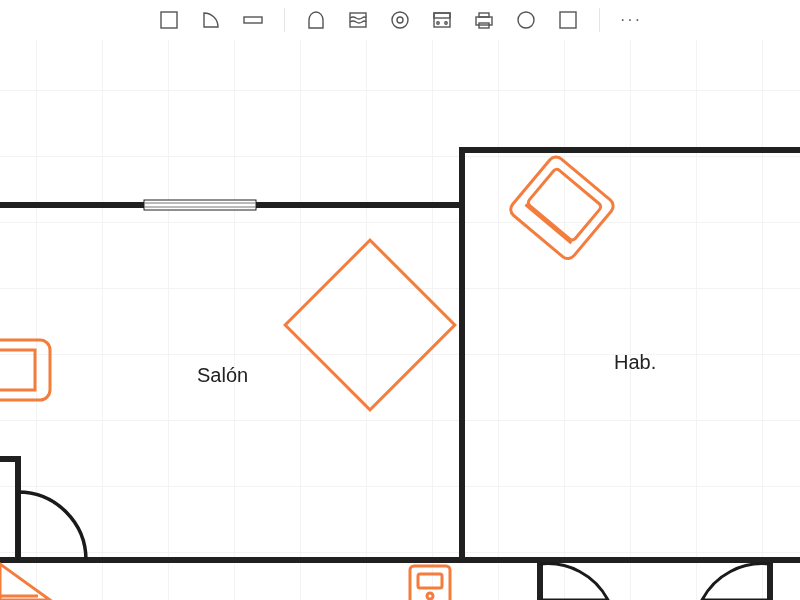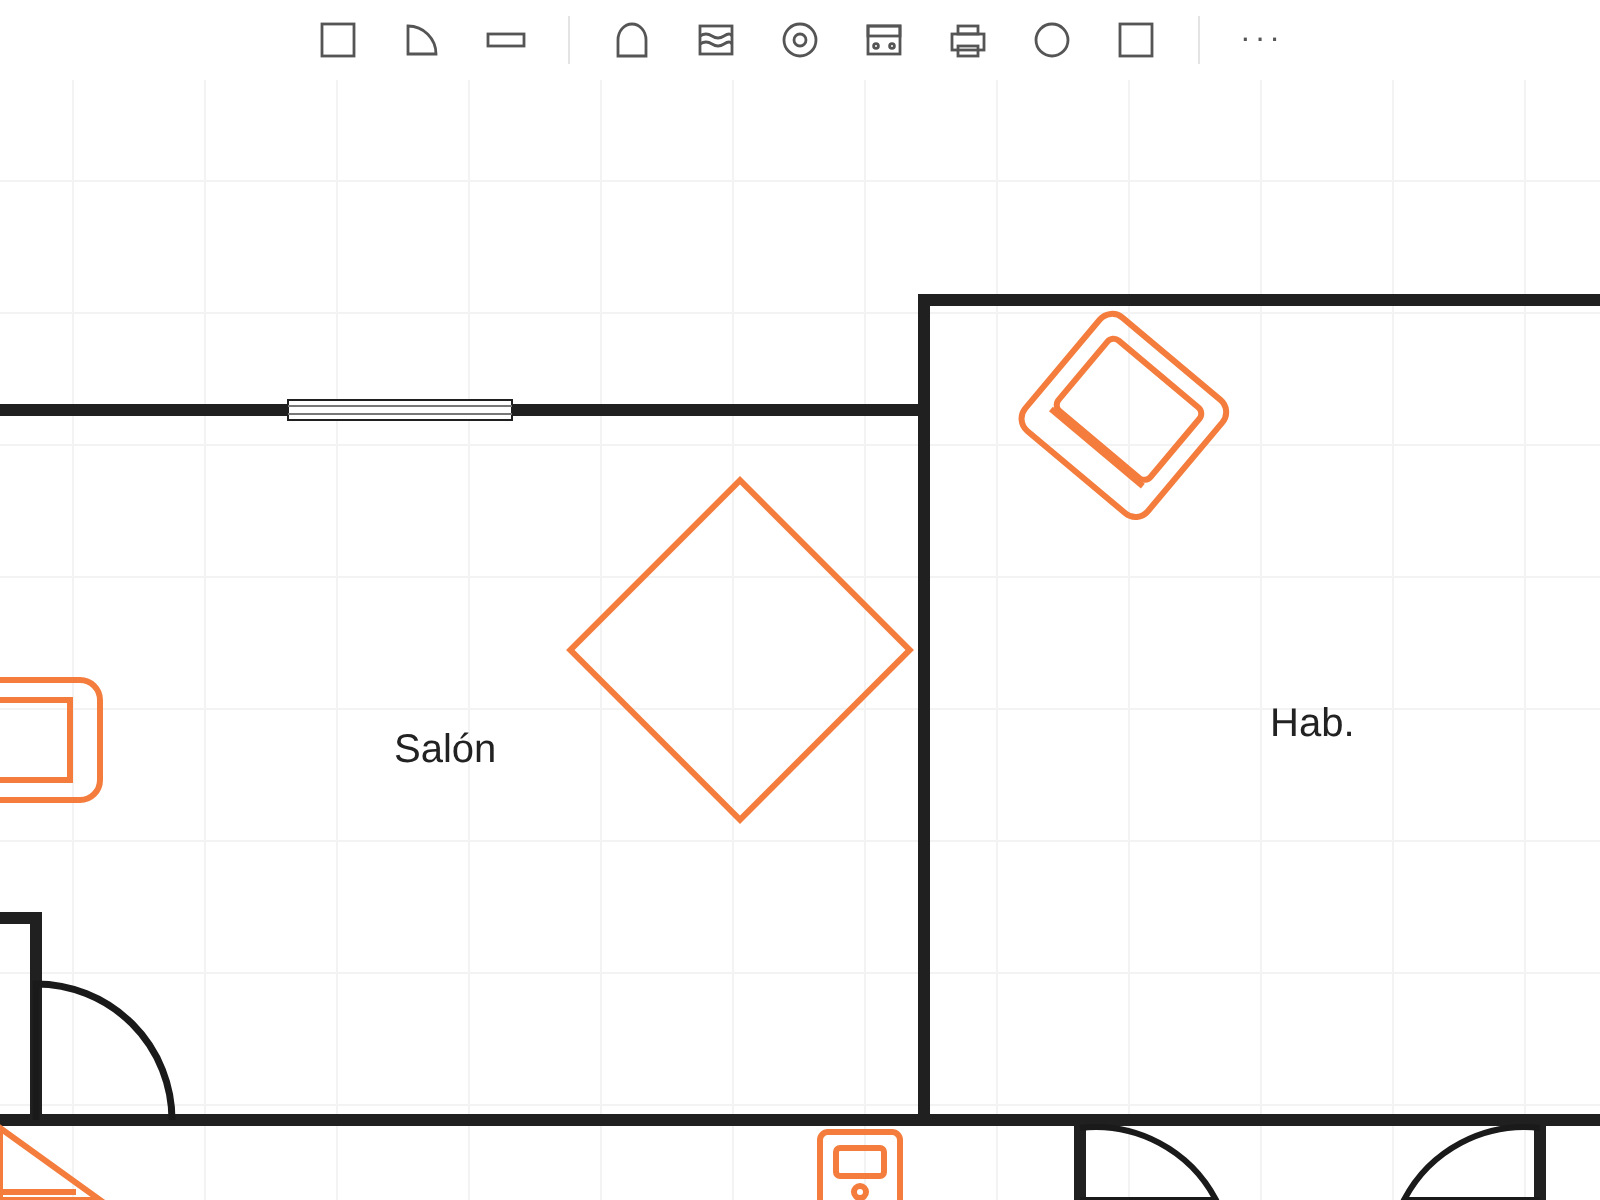--- a/index.html
+++ b/index.html
@@ -137,14 +137,14 @@
 
       <g>
         <rect x="410" y="526" width="40" height="44" rx="4"></rect>
         <rect x="418" y="534" width="24" height="14" rx="2"></rect>
         <circle cx="430" cy="556" r="3"></circle>
       </g>
     </g>
   </svg>
 
   <div class="room-label" style="left:197px;top:324px">Salón</div>
-  <div class="room-label" style="left:635px;top:311px">Hab.</div>
+  <div class="room-label" style="left:614px;top:311px">Hab.</div>
 </div>
 
 </body></html>

